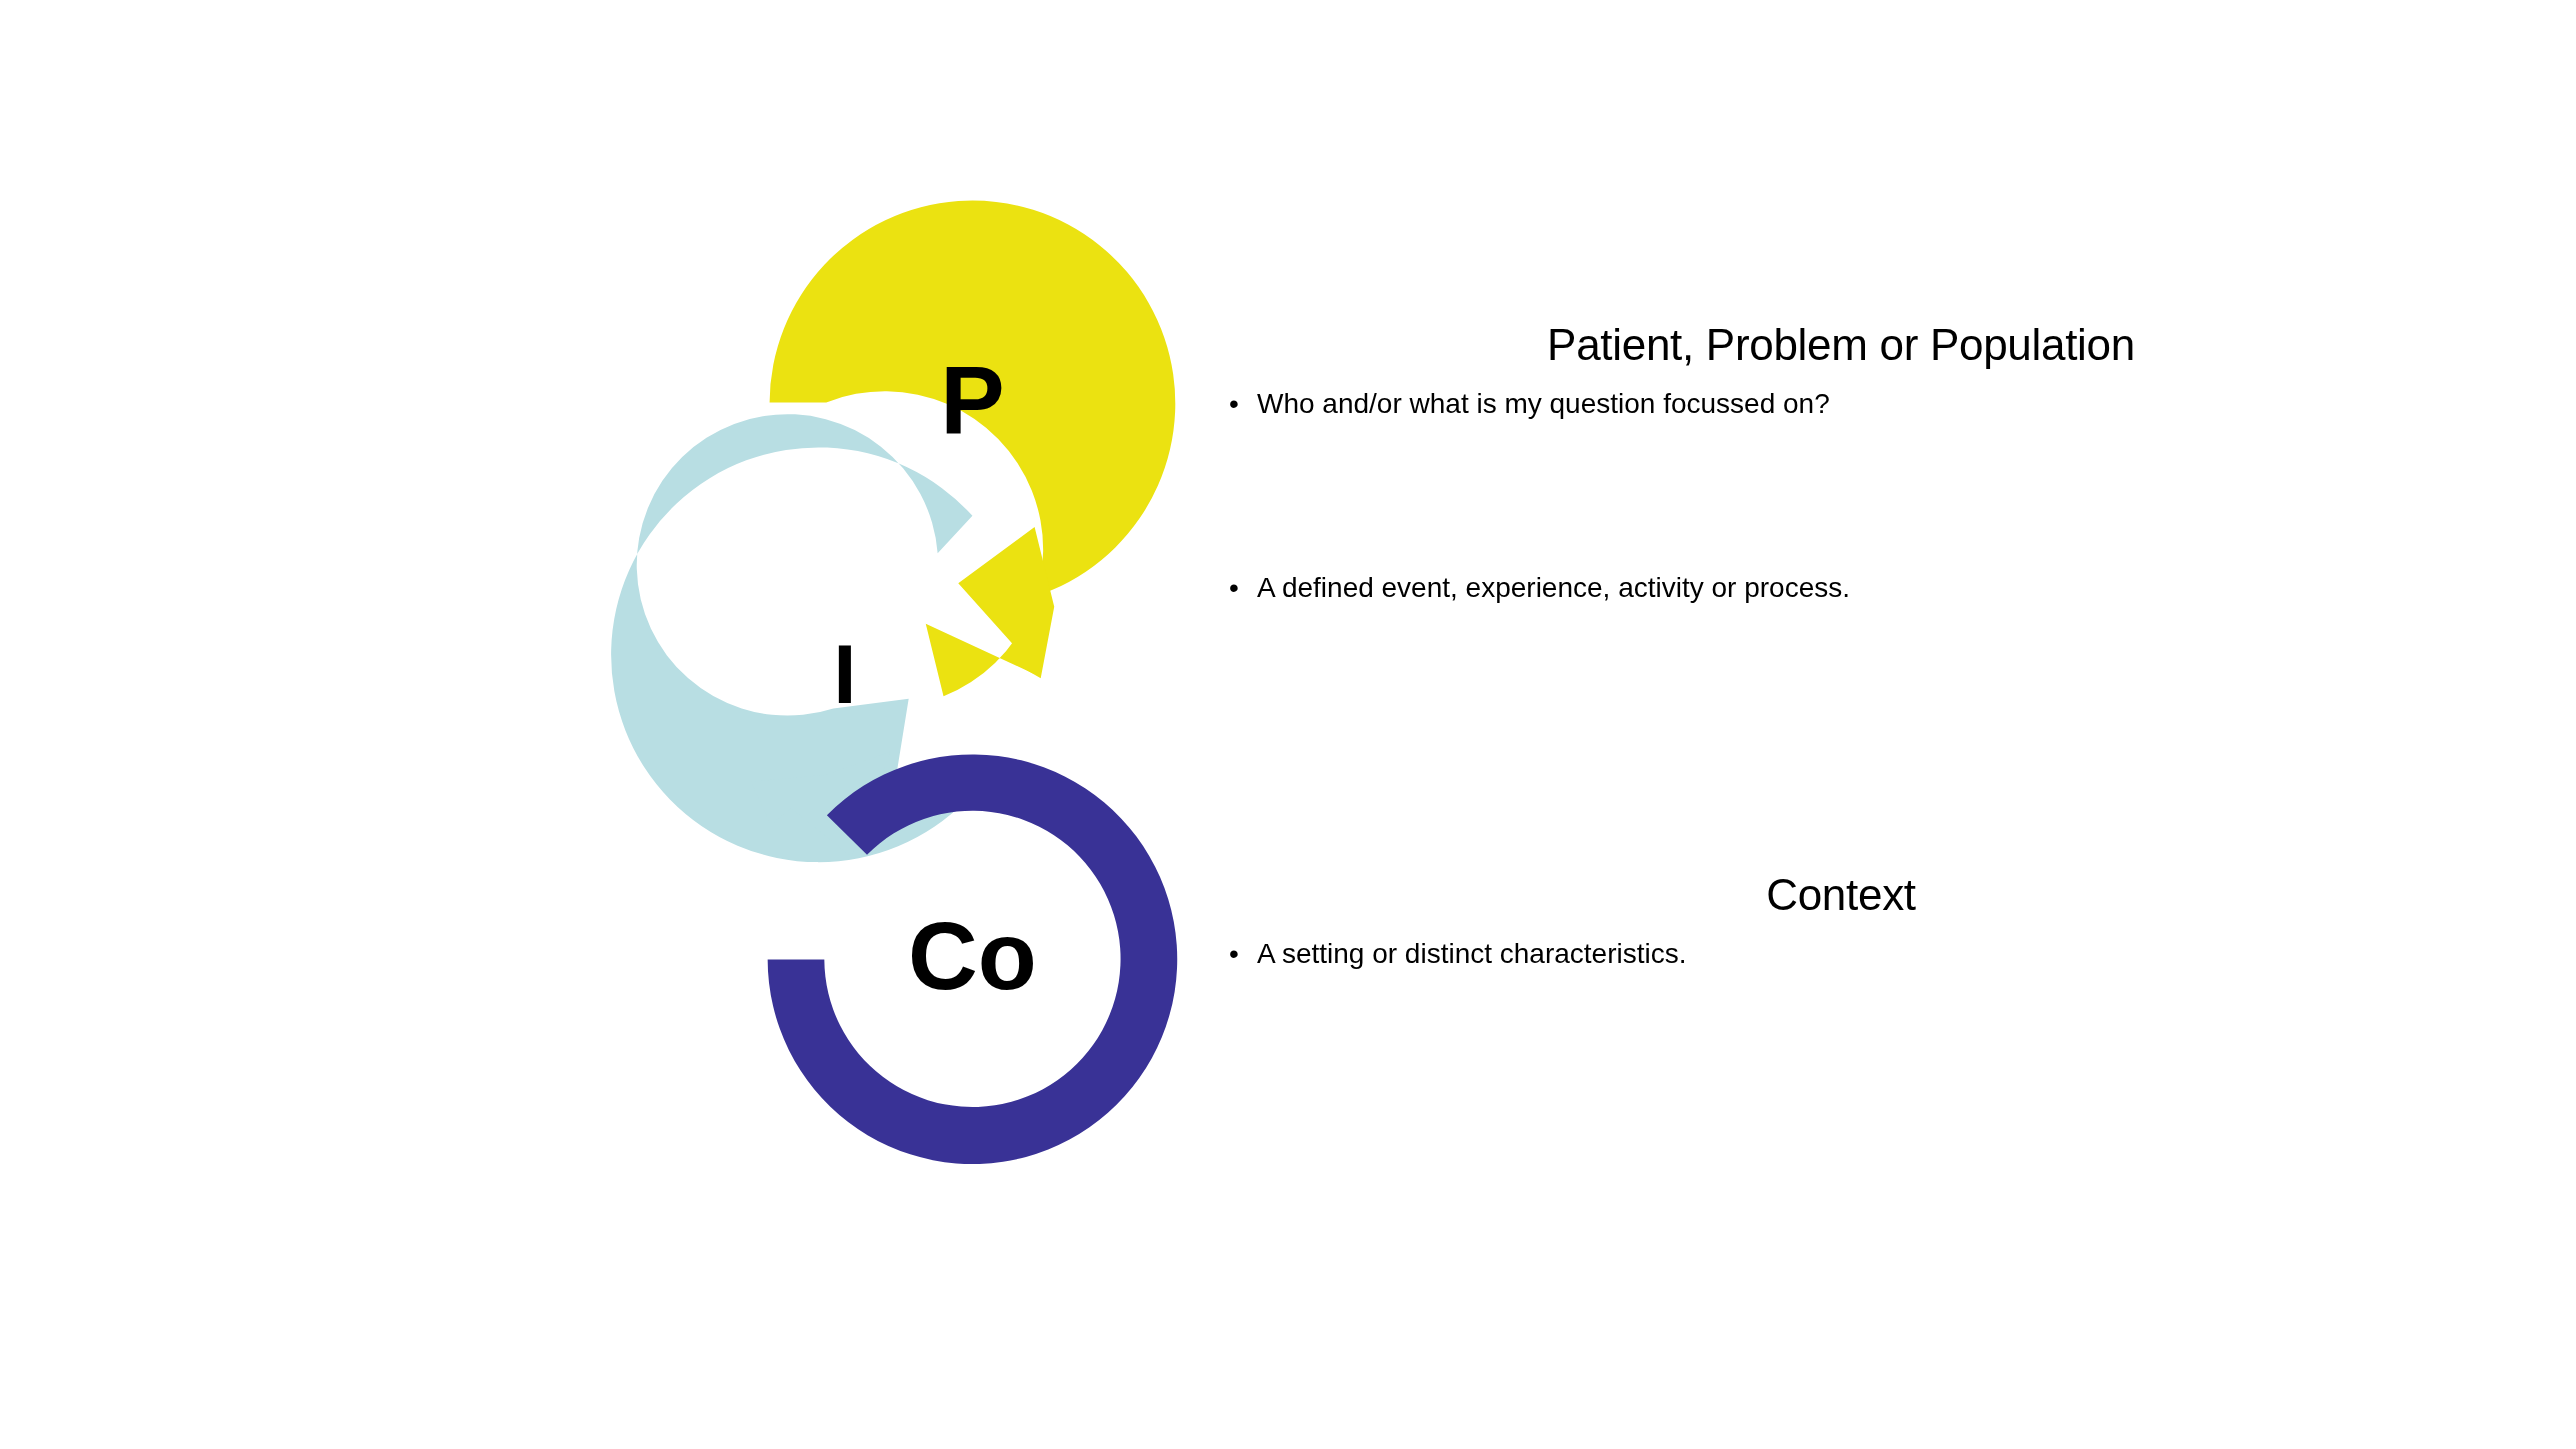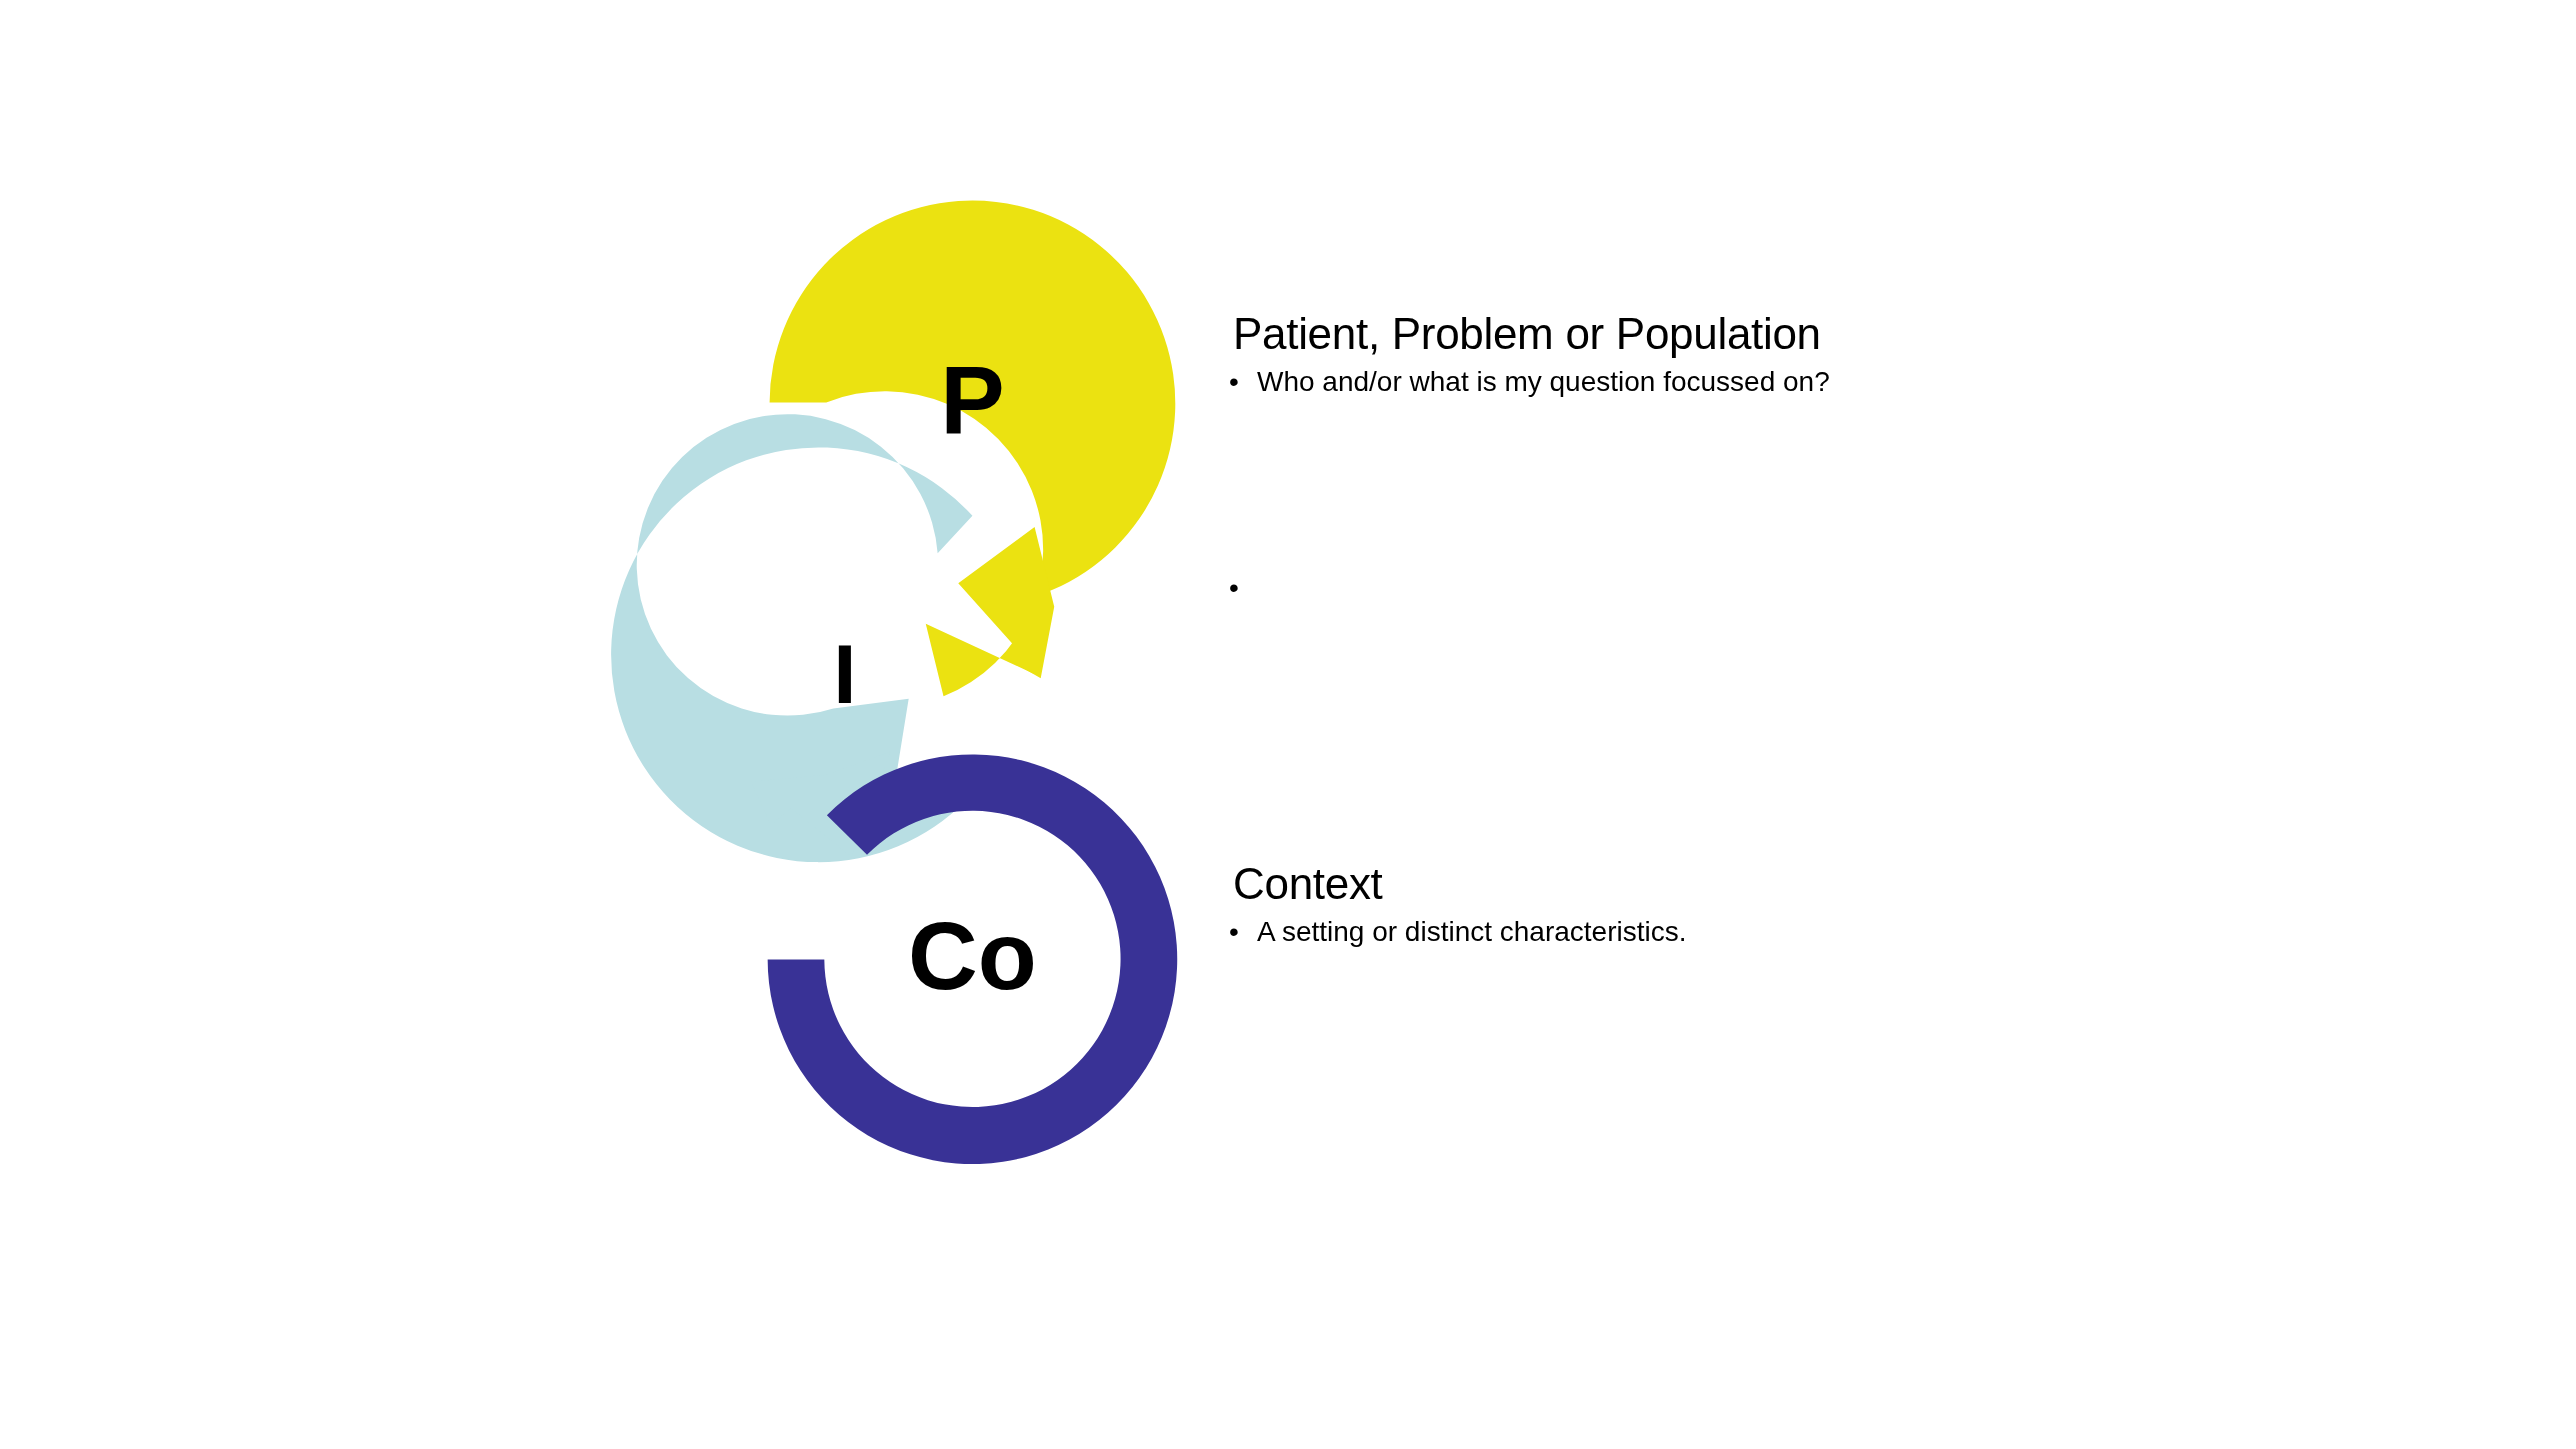--- a/index.html
+++ b/index.html
@@ -53,22 +53,23 @@
     left: 0;
     width: 1224px;
   }
 
   .block-heading {
     font-size: 44px;
     line-height: 53px;
     font-weight: normal;
     letter-spacing: -0.3px;
     color: #000000;
-    margin: 4px;
+    margin: 15px;
     white-space: nowrap;
+    text-align: center;
   }
 
   .bullet-row {
     display: flex;
     align-items: flex-start;
     margin-top: 2.6px;
   }
 
   .bullet-dot {
     width: 28px;
@@ -155,20 +156,21 @@
       <div class="block-heading">Patient, Problem or Population</div>
       <div class="bullet-row">
         <span class="bullet-dot">•</span>
         <span class="bullet-text">Who and/or what is my question focussed on?</span>
       </div>
     </div>
 
     <div class="block" id="block-1">
       <div class="bullet-row">
         <span class="bullet-dot">•</span>
+        <span class="bullet-text">A defined event, experience, activity or process.</span>
       </div>
     </div>
 
     <div class="block" id="block-2">
       <div class="block-heading">Context</div>
       <div class="bullet-row">
         <span class="bullet-dot">•</span>
         <span class="bullet-text">A setting or distinct characteristics.</span>
       </div>
     </div>

